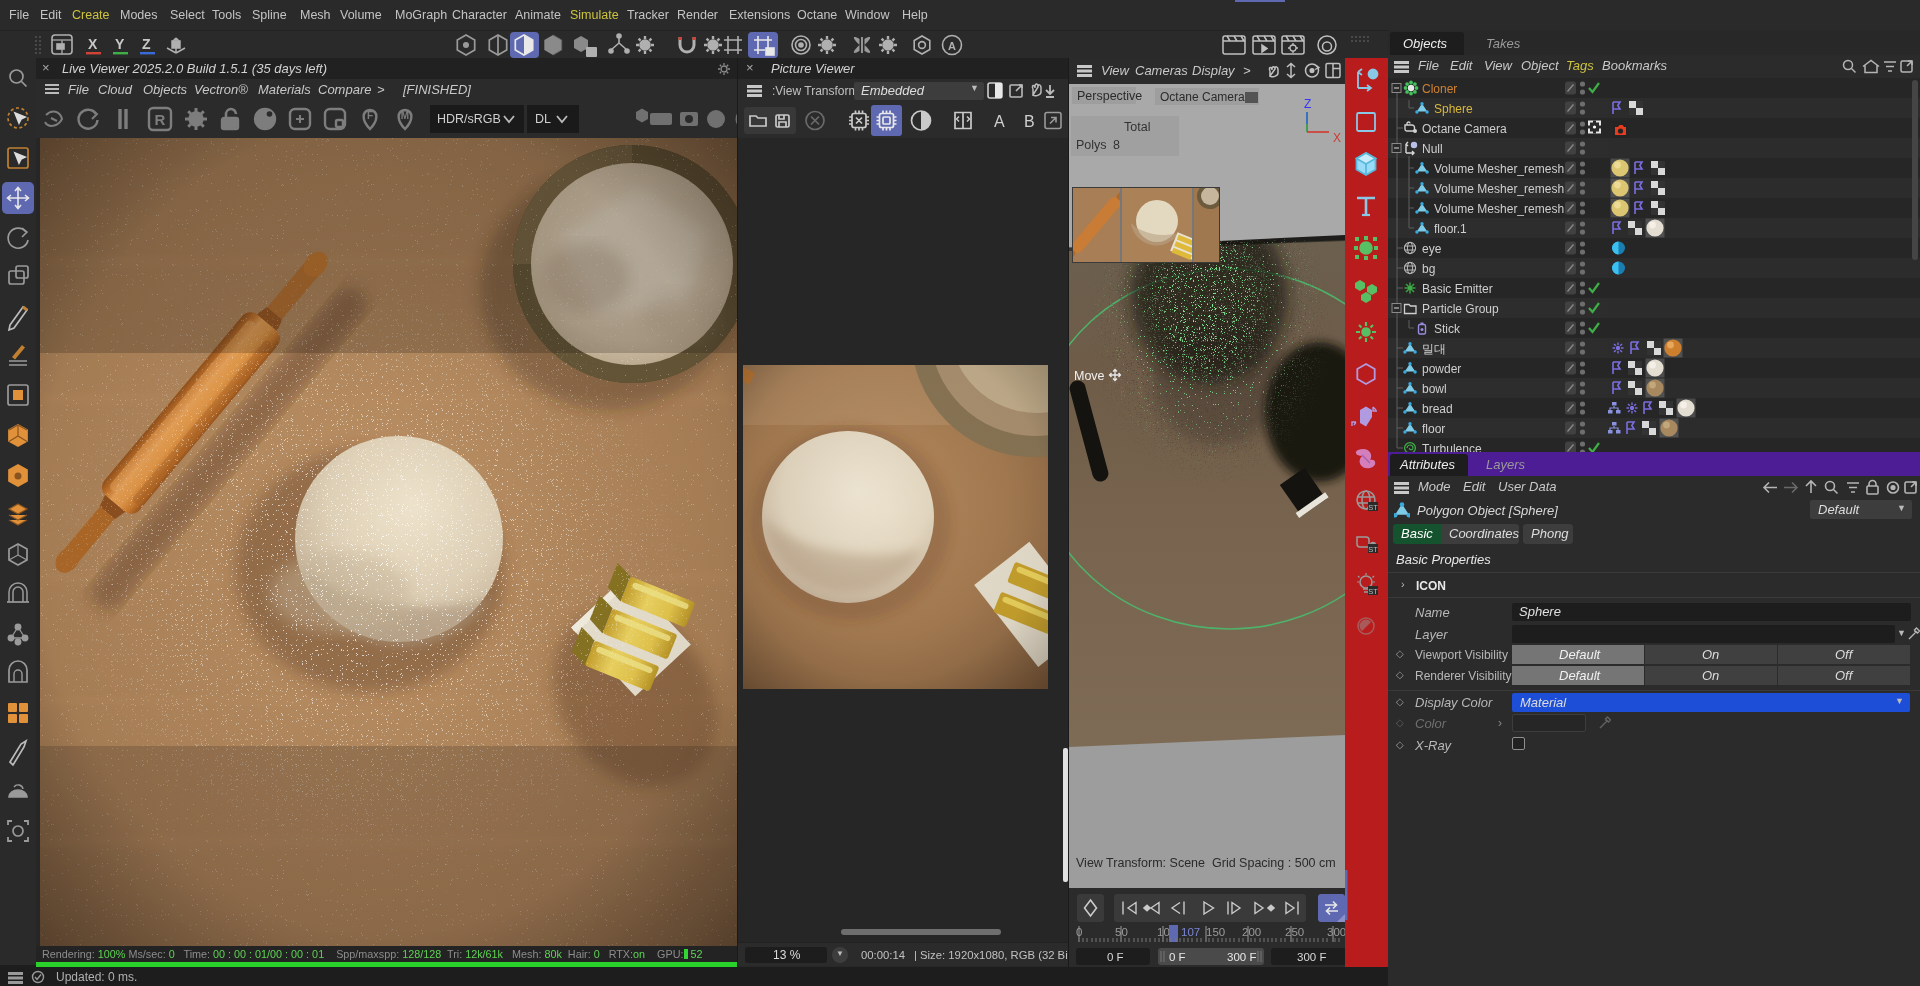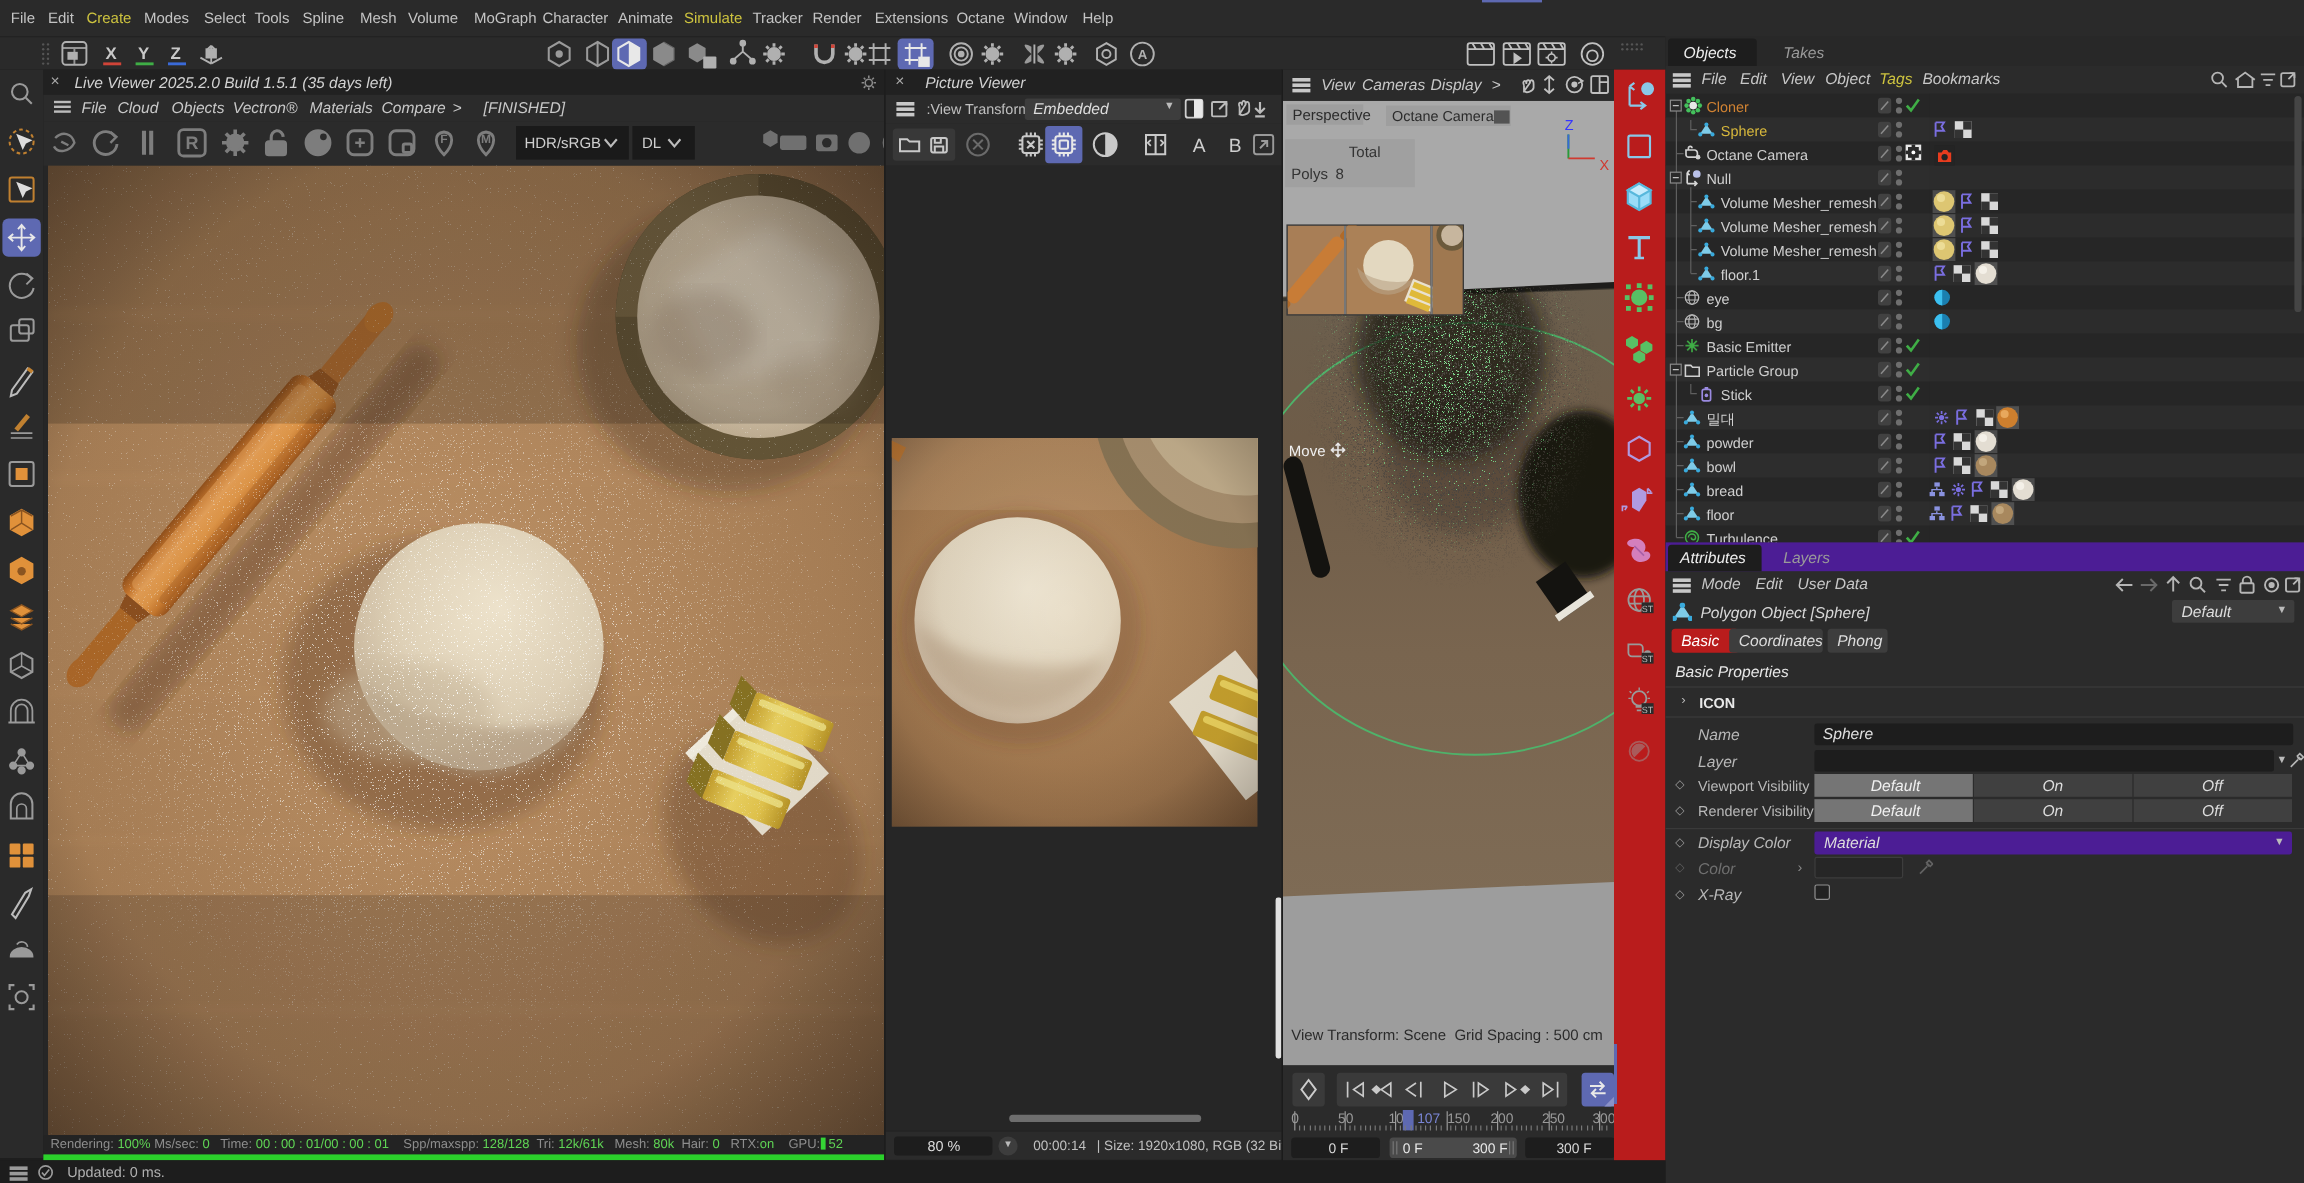--- a/index.html
+++ b/index.html
@@ -652,21 +652,21 @@
           <rect x="-30" y="-11" width="60" height="22" rx="3" fill="#c9a32e"></rect>
           <rect x="-26" y="-8" width="52" height="6" rx="3" fill="#ecd35e"></rect>
         </g>
         <rect width="305" height="324" fill="url(#pv_vig)"></rect>
       </svg>
       <div class="abs" style="left:103px;top:791px;width:160px;height:6px;background:#6e6e6e;border-radius:3px"></div>
       <div class="abs" style="left:325px;top:610px;width:5px;height:134px;background:#e0e0e0;border-radius:2px"></div>
     </div>
     <div class="abs" style="left:0;top:884px;width:331px;height:24px;background:#2b2b2b;border-top:1px solid #222">
       <div class="abs" style="left:7px;top:4px;width:82px;height:16px;background:#1d1d1d;border-radius:3px">
-        <span class="abs t12" style="left:28px;top:1px;color:#ddd">80 %</span>
+        <span class="abs t12" style="left:28px;top:1px;color:#ddd">13 %</span>
       </div>
       <div class="abs" style="left:94px;top:4px;width:16px;height:16px;background:#3d3d3d;border-radius:8px">
         <span class="abs" style="left:4px;top:2px;color:#bbb;font-size:8px">▼</span>
       </div>
       <span class="abs" style="left:123px;top:6px;color:#c0c0c0;font-size:11.3px">00:00:14</span>
       <span class="abs" style="left:176px;top:6px;color:#c0c0c0;white-space:nowrap;font-size:11.3px">| Size: 1920x1080, RGB (32 Bit)</span>
     </div>
   </div>
   <div id="viewportpanel" class="abs">
     <div class="abs" style="left:0;top:0;width:277px;height:26px;background:#2b2b2b">
@@ -1332,21 +1332,21 @@
           <path d="M6,1.5 L11.2,9.5 H0.8 Z" fill="#7ecbe8"></path>
           <circle cx="6" cy="1.8" r="1.7" fill="#39aadc"></circle>
           <circle cx="0.9" cy="10" r="1.7" fill="#39aadc"></circle>
           <circle cx="11.1" cy="10" r="1.7" fill="#39aadc"></circle>
         </svg>
       <span class="abs t13" style="left:29px;top:51px;color:#d8d8d8">Polygon Object [Sphere]</span>
       <div class="abs" style="left:422px;top:48px;width:102px;height:19px;background:#3d3d3d;border-radius:2px">
         <span class="abs t13" style="left:8px;top:2px;color:#ddd">Default</span>
         <span class="abs" style="right:6px;top:3px;color:#bbb;font-size:9px">▼</span>
       </div>
-      <div class="abs" style="left:5px;top:72px;width:56px;height:20px;background:#b91c1c;border-radius:3px">
+      <div class="abs" style="left:5px;top:72px;width:56px;height:20px;background:#14532d;border-radius:3px">
           <span class="abs t13" style="left:8px;top:2px;color:#fff">Basic</span>
         </div>
       <div class="abs" style="left:53px;top:72px;width:78px;height:20px;background:#3d3d3d;border-radius:3px">
           <span class="abs t13" style="left:8px;top:2px;color:#ddd">Coordinates</span>
         </div>
       <div class="abs" style="left:135px;top:72px;width:50px;height:20px;background:#3d3d3d;border-radius:3px">
           <span class="abs t13" style="left:8px;top:2px;color:#ddd">Phong</span>
         </div>
       <span class="abs t13" style="left:8px;top:100px;color:#e8e8e8">Basic Properties</span>
       <div class="abs" style="left:0;top:120px;width:532px;height:1px;background:#3a3a3a"></div>
@@ -1381,21 +1381,21 @@
         </div>
       <div class="abs" style="left:257px;top:214px;width:132px;height:19px;background:#404040">
           <span class="abs t13" style="left:57px;top:2px;color:#ddd">On</span>
         </div>
       <div class="abs" style="left:390px;top:214px;width:132px;height:19px;background:#404040">
           <span class="abs t13" style="left:57px;top:2px;color:#ddd">Off</span>
         </div>
       <div class="abs" style="left:0;top:238px;width:532px;height:1px;background:#3a3a3a"></div>
       <span class="abs" style="left:8px;top:244px;color:#999;font-size:10px">◇</span>
       <span class="abs t13" style="left:27px;top:243px;color:#b8b8b8">Display Color</span>
-      <div class="abs" style="left:124px;top:241px;width:398px;height:19px;background:#4c1d95;border-radius:2px">
+      <div class="abs" style="left:124px;top:241px;width:398px;height:19px;background:#1d4ed8;border-radius:2px">
         <span class="abs t13" style="left:8px;top:2px;color:#ddd">Material</span>
         <span class="abs" style="right:6px;top:3px;color:#bbb;font-size:9px">▼</span>
       </div>
       <span class="abs" style="left:8px;top:265px;color:#5f5f5f;font-size:10px">◇</span>
       <span class="abs t13" style="left:27px;top:264px;color:#6f6f6f">Color</span>
       <span class="abs" style="left:110px;top:264px;color:#888;font-size:12px">›</span>
       <div class="abs" style="left:124px;top:262px;width:74px;height:18px;background:#262626;border:1px solid #3d3d3d;border-radius:2px"></div>
       <svg class="abs" style="left:210px;top:262px" width="13" height="16" viewBox="0 0 13 16" opacity="0.4">
           <path d="M2,14 l6,-6 m1.5,-5 l3,3 -2,2 -3,-3 z m-2,3 l2,2" stroke="#b5b5b5" stroke-width="1.4" fill="none"></path>
         </svg>

